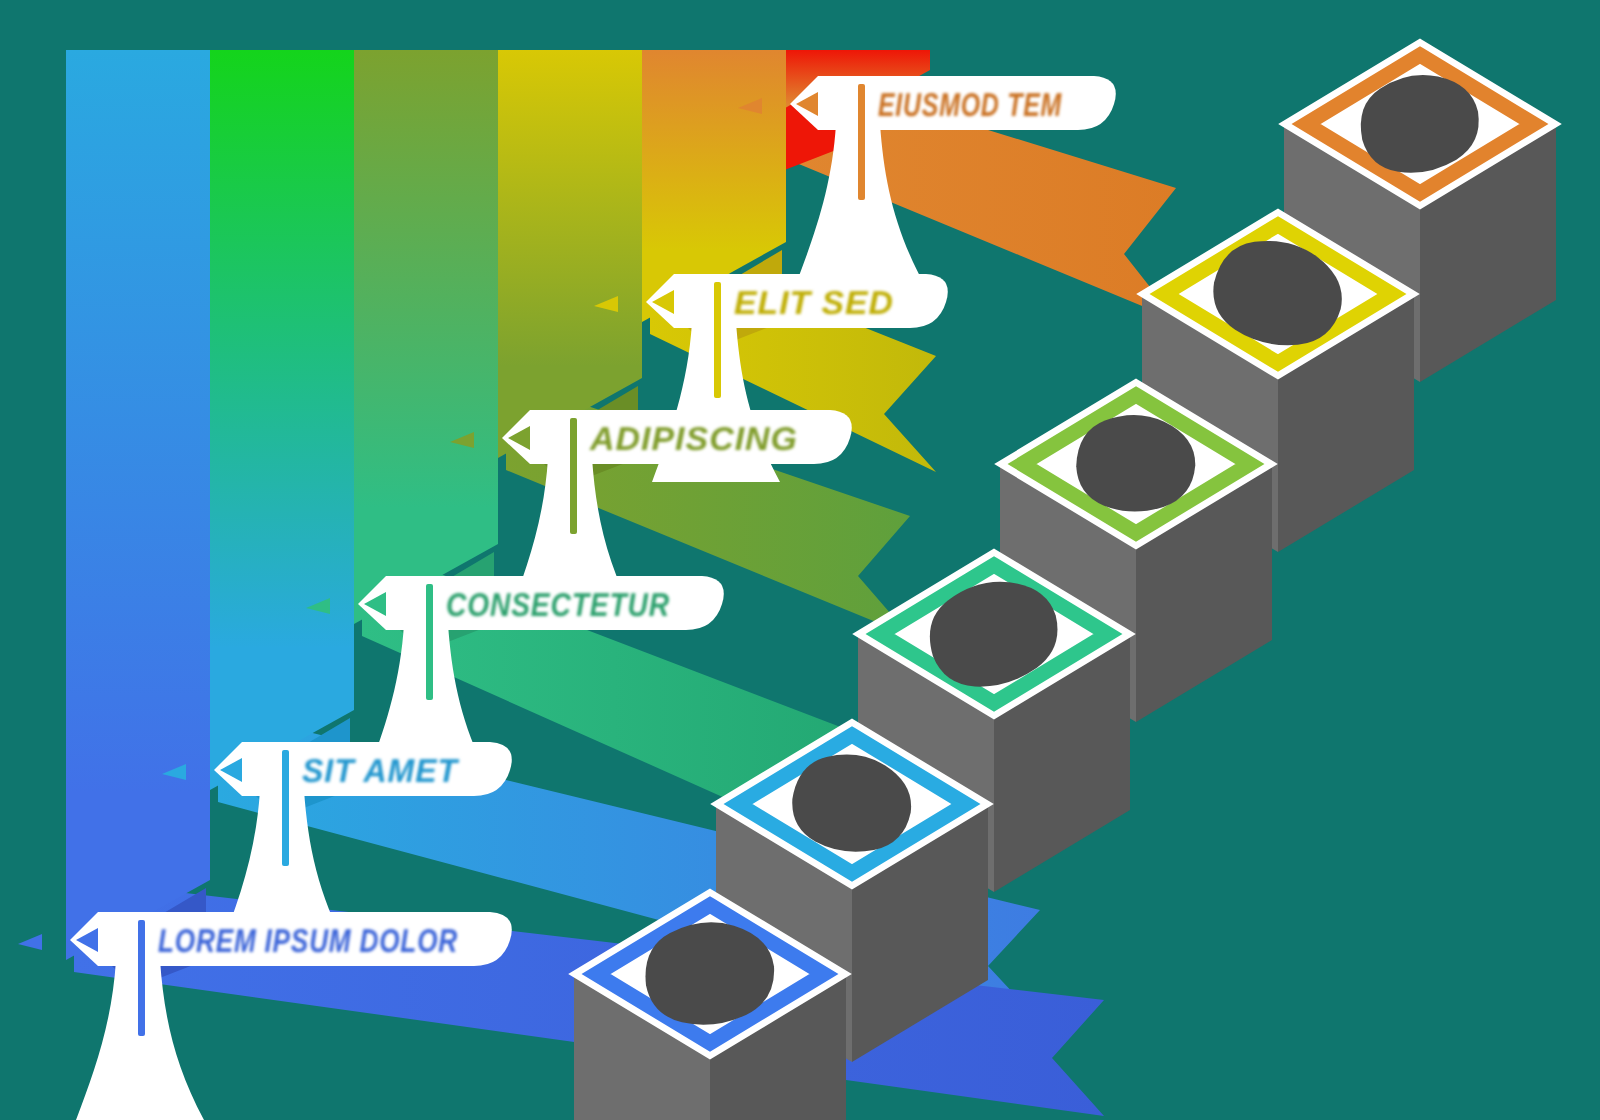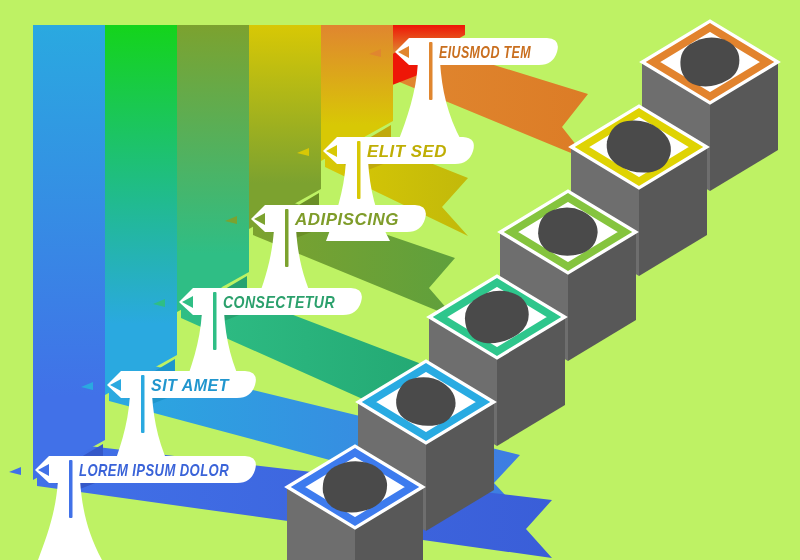--- a/index.html
+++ b/index.html
@@ -1,16 +1,16 @@
 <!DOCTYPE html>
 <html><head>
 <meta charset="utf-8">
 <style>
   html,body{margin:0;padding:0;background:#fff;}
-  .stage{position:relative;width:800px;height:560px;overflow:hidden;background:#bef264;
+  .stage{position:relative;width:800px;height:560px;overflow:hidden;background:#0f766e;
          font-family:"Liberation Sans", sans-serif;}
   svg{display:block}
   text.ribbon-label{font-family:"Liberation Sans", sans-serif;font-weight:bold;font-style:italic;
        font-size:16.5px;letter-spacing:.5px;filter:blur(.7px);}
 </style>
 </head>
 <body>
 
 <div class="stage">
   <svg id="art" width="800" height="560" viewBox="0 0 800 560" xmlns="http://www.w3.org/2000/svg">

